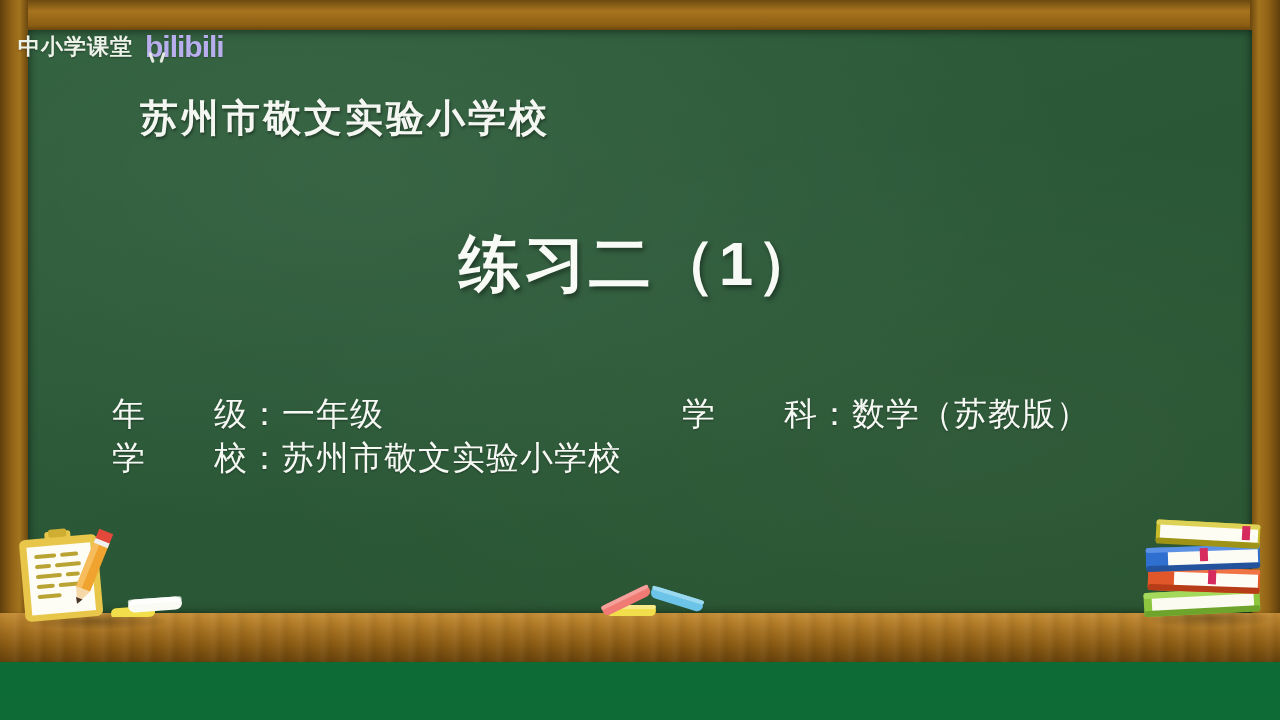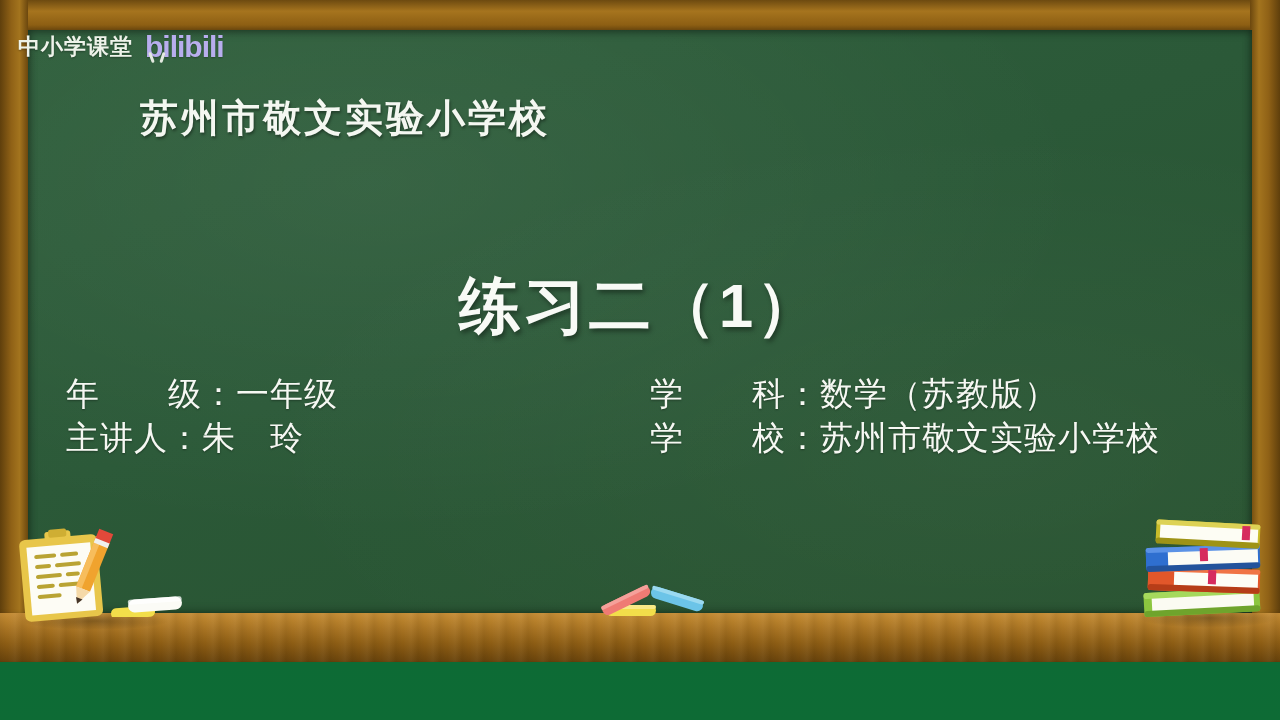--- a/index.html
+++ b/index.html
@@ -112,32 +112,31 @@
   
   .main-title {
     position:absolute;
     left:0; top:222px; width:1280px;
     text-align:center;
     font-size:62px; font-weight:bold;
     color:#f8faf6;
     letter-spacing:3px;
     text-shadow:2px 3px 5px rgba(0,0,0,0.42);
     font-family:"Liberation Sans", sans-serif;
-    margin-top:42px;
   }
 
   
   .info {
     position:absolute;
-    left:0; top:372px; width:1280px;
+    left:0; top:392px; width:1280px;
     display:grid;
     grid-template-columns: 560px 620px;
     grid-template-rows: 44px 44px;
-    padding-left:66px;
-    column-gap:24px;
+    padding-left:112px;
+    column-gap:10px;
     font-family:"Liberation Serif", serif;
   }
   .info-cell {
     font-size:33px;
     color:#f6f8f3;
     white-space:pre;
     line-height:44px;
     letter-spacing:1px;
     text-shadow:0 1px 2px rgba(0,0,0,0.35);
   }
@@ -174,21 +173,20 @@
     </span>
   </div>
 
   <div class="headline">苏州市敬文实验小学校</div>
 
   <div class="main-title">练习二（1）</div>
 
   <div class="info">
     <div class="info-cell">年　　级：一年级</div>
     <div class="info-cell">学　　科：数学（苏教版）</div>
-    <div class="info-cell">主讲人：朱　玲</div>
     <div class="info-cell">学　　校：苏州市敬文实验小学校</div>
   </div>
 
   <div class="deco-shadow" style="left:20px; top:612px; width:150px; height:18px;"></div>
   <div class="deco-shadow" style="left:1138px; top:608px; width:140px; height:20px;"></div>
 
   <div class="deco-clipboard">
     <svg viewBox="0 0 125 95" width="125" height="95">
       <g transform="rotate(-5 62 48)">
         <rect x="12" y="8" width="78" height="82" rx="6" fill="#e8c64a"></rect>

